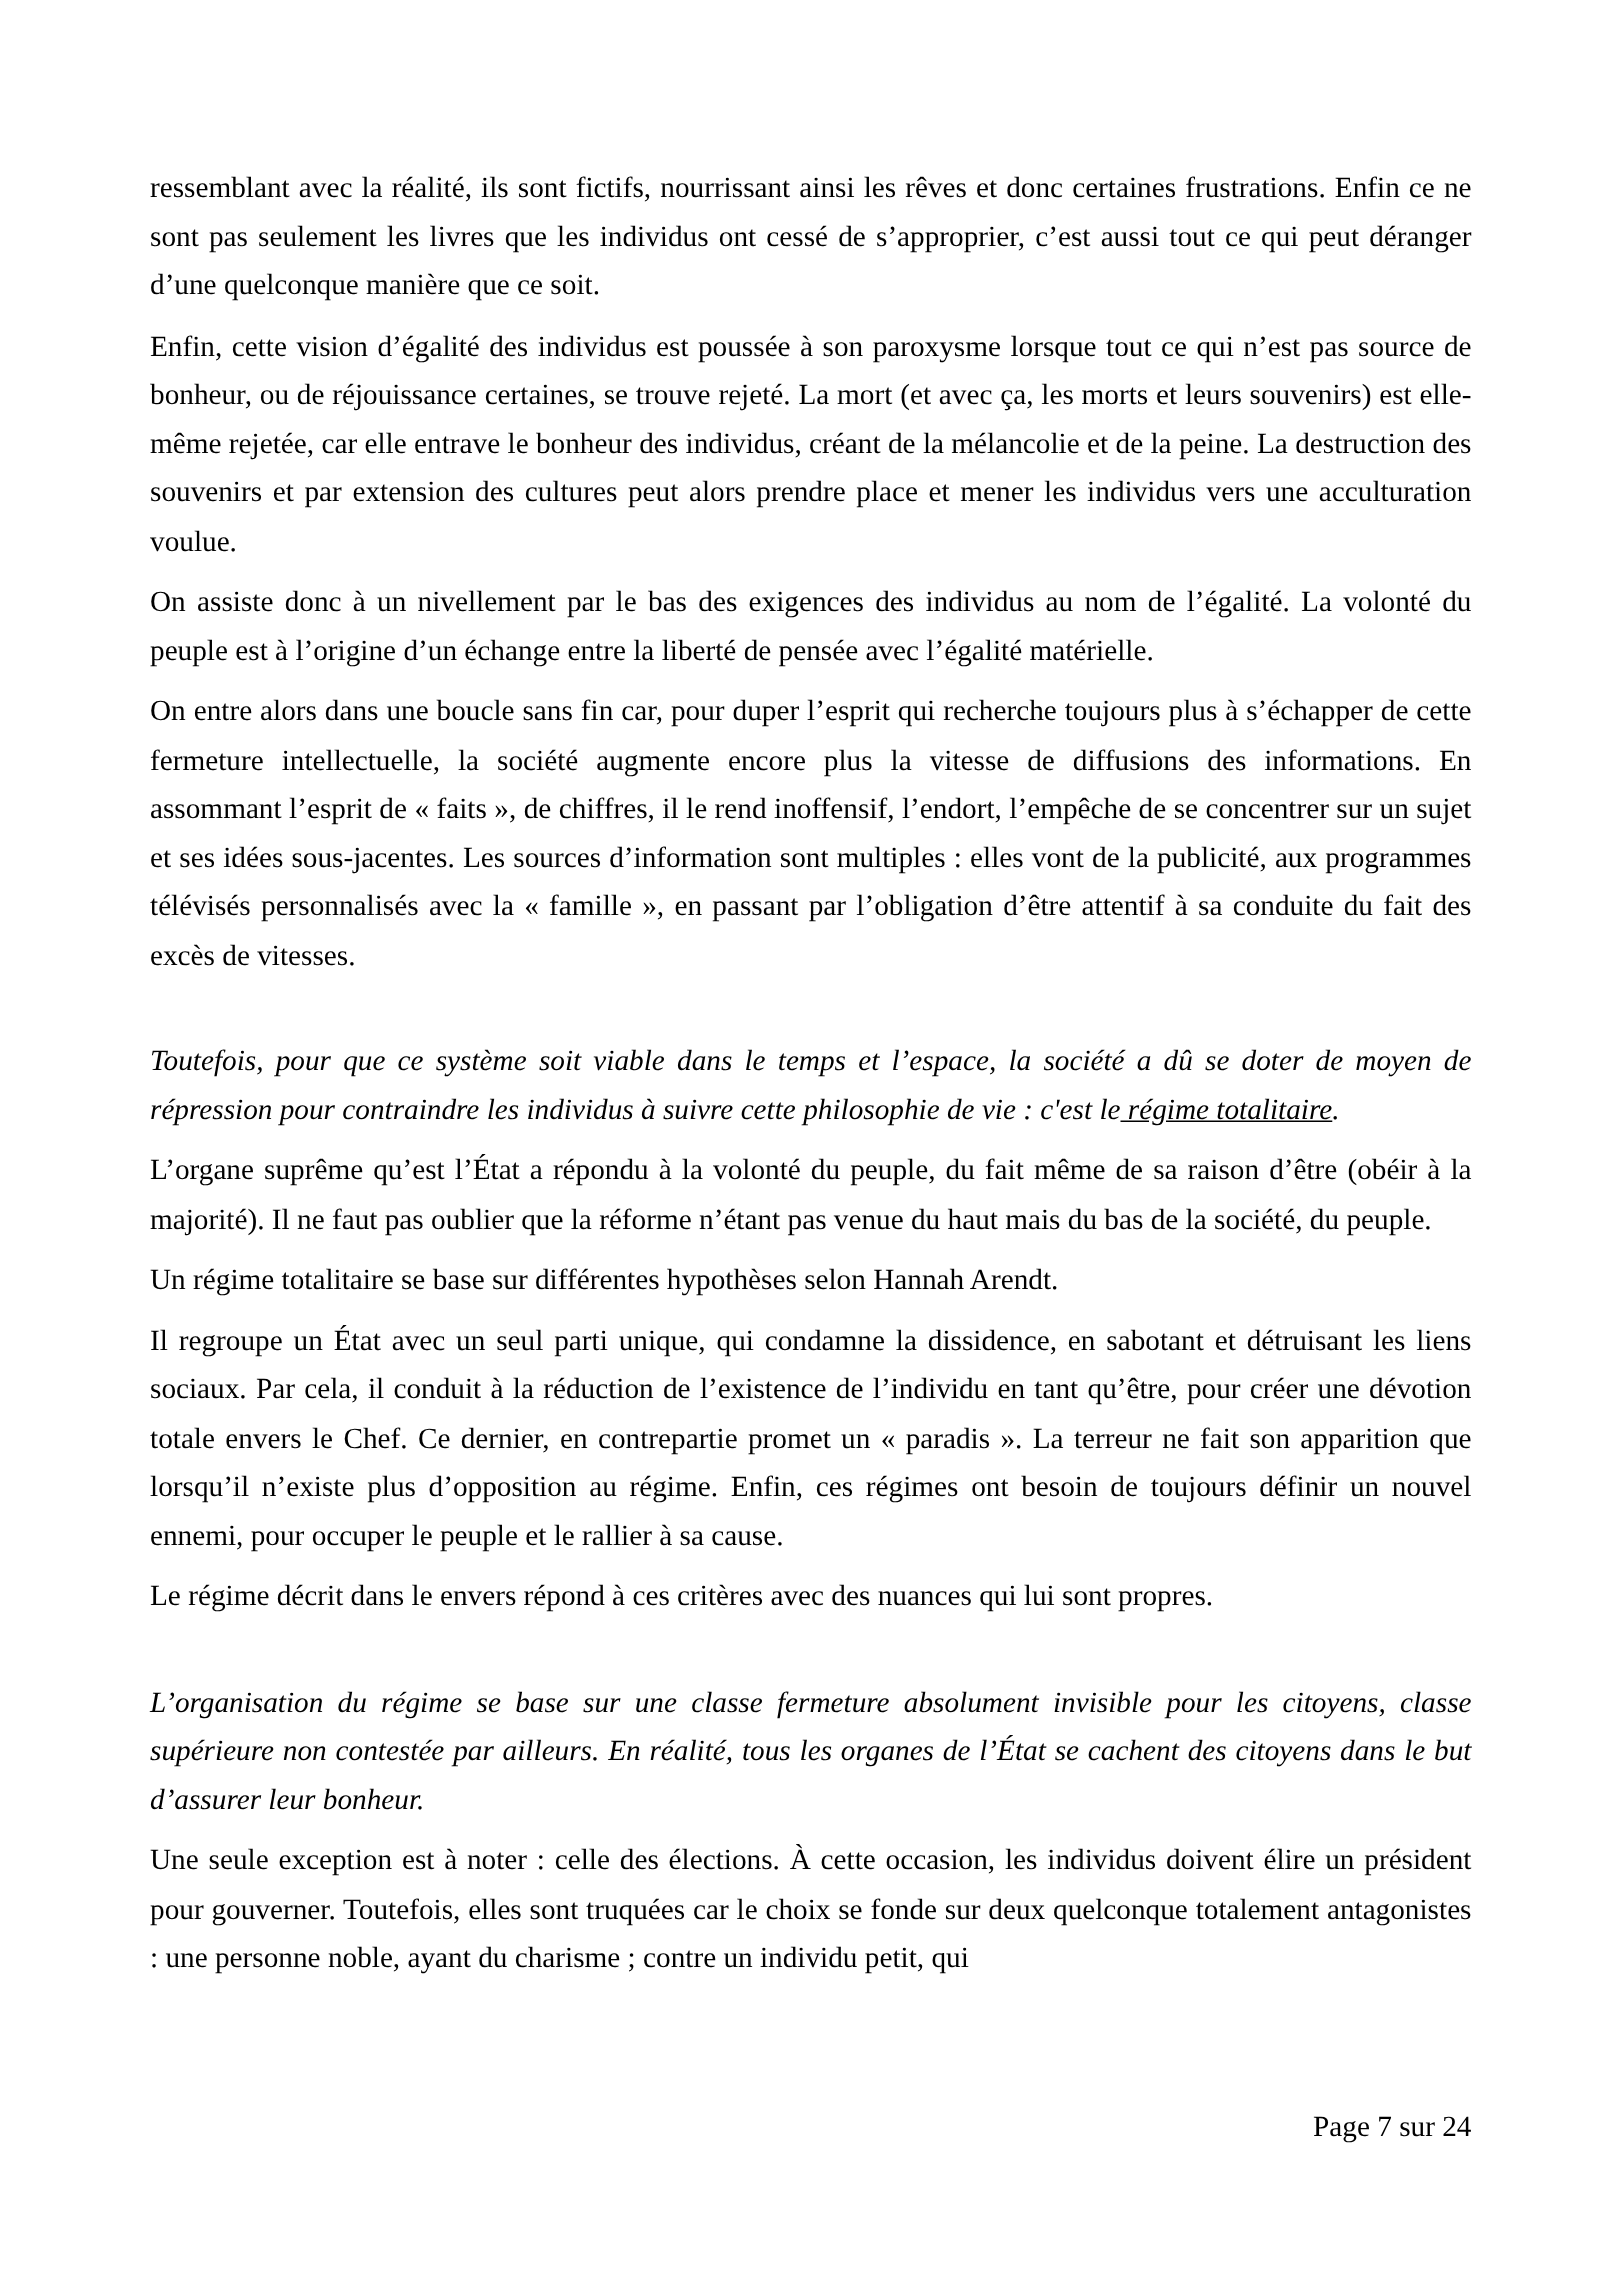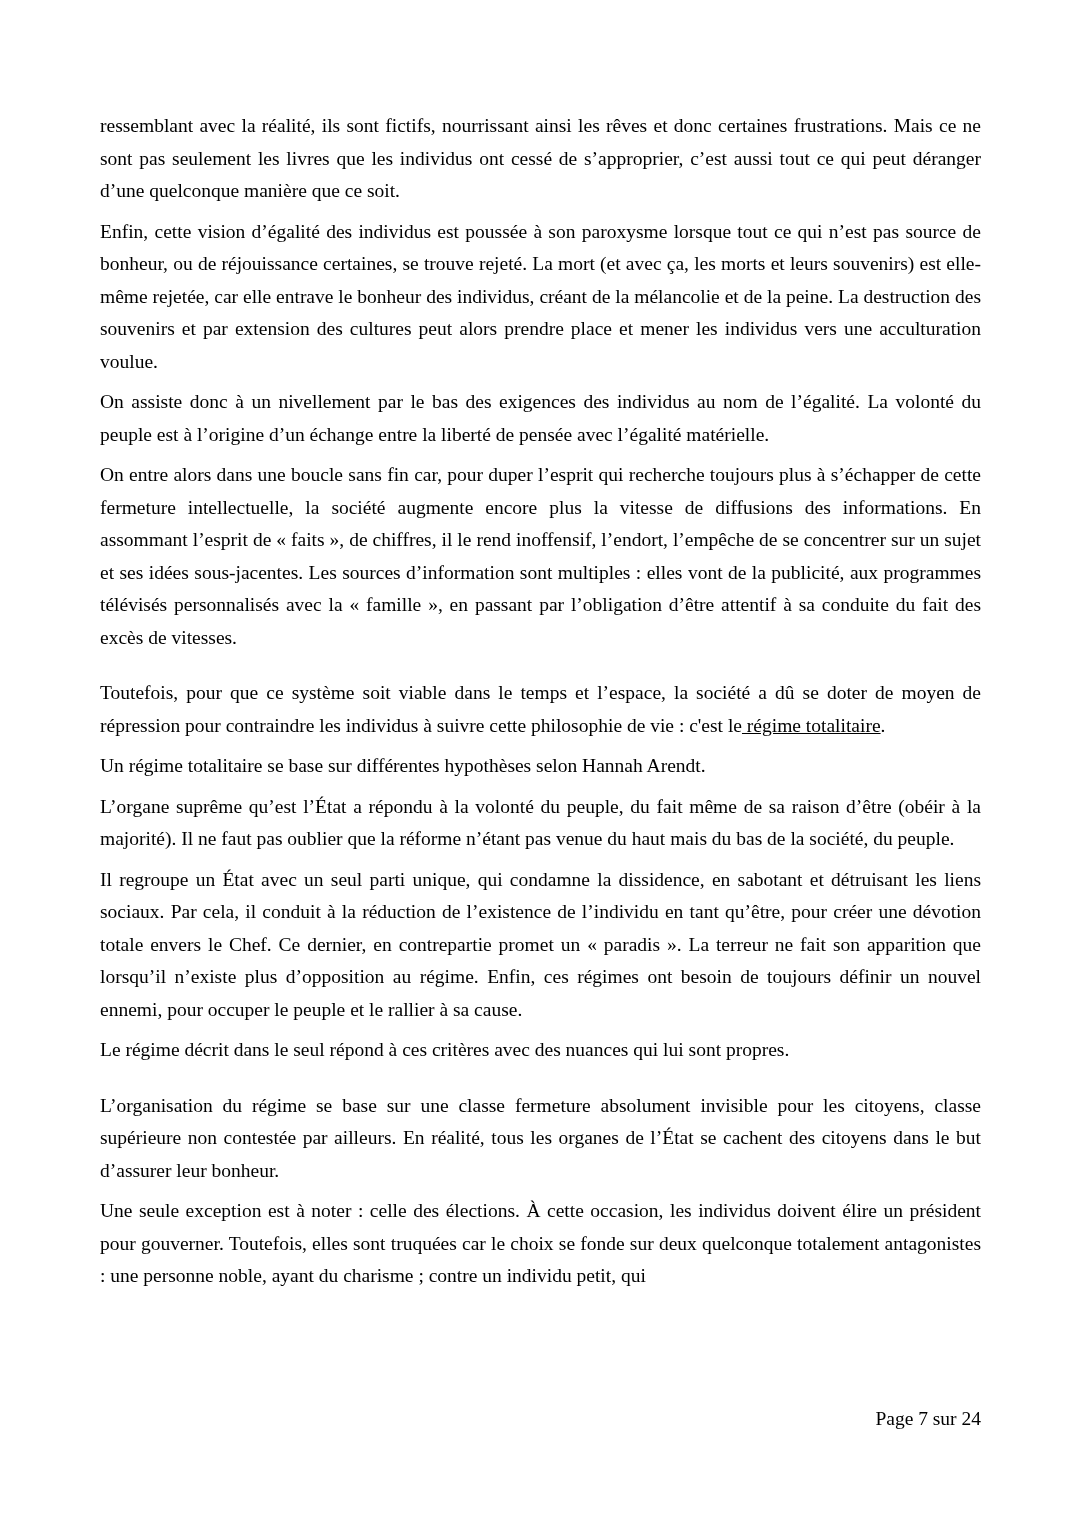--- a/index.html
+++ b/index.html
@@ -19,56 +19,57 @@
     font-size: 19.5px;
     line-height: 32.5px;
     color: #000000;
     overflow: hidden;
   }
   .page p {
     margin: 0 0 8px 0;
     text-align: justify;
   }
   .page p.section-gap {
-    margin-top: 23px;
+    margin-top: 38px;
+    font-style: italic;
   }
   .u {
     text-decoration: underline;
   }
   .footer {
     position: absolute;
     right: 99px;
     bottom: 96px;
     font-size: 19.5px;
     line-height: 26px;
     text-align: center;
   }
 </style>
 </head>
 <body>
 
 <div class="page">
 
-  <p>ressemblant avec la réalité, ils sont fictifs, nourrissant ainsi les rêves et donc certaines frustrations. Mais ce ne sont pas seulement les livres que les individus ont cessé de s’approprier, c’est aussi tout ce qui peut déranger d’une quelconque manière que ce soit.</p>
+  <p>ressemblant avec la réalité, ils sont fictifs, nourrissant ainsi les rêves et donc certaines frustrations. Enfin ce ne sont pas seulement les livres que les individus ont cessé de s’approprier, c’est aussi tout ce qui peut déranger d’une quelconque manière que ce soit.</p>
 
   <p>Enfin, cette vision d’égalité des individus est poussée à son paroxysme lorsque tout ce qui n’est pas source de bonheur, ou de réjouissance certaines, se trouve rejeté. La mort (et avec ça, les morts et leurs souvenirs) est elle-même rejetée, car elle entrave le bonheur des individus, créant de la mélancolie et de la peine. La destruction des souvenirs et par extension des cultures peut alors prendre place et mener les individus vers une acculturation voulue.</p>
 
   <p>On assiste donc à un nivellement par le bas des exigences des individus au nom de l’égalité. La volonté du peuple est à l’origine d’un échange entre la liberté de pensée avec l’égalité matérielle.</p>
 
   <p>On entre alors dans une boucle sans fin car, pour duper l’esprit qui recherche toujours plus à s’échapper de cette fermeture intellectuelle, la société augmente encore plus la vitesse de diffusions des informations. En assommant l’esprit de « faits », de chiffres, il le rend inoffensif, l’endort, l’empêche de se concentrer sur un sujet et ses idées sous-jacentes. Les sources d’information sont multiples : elles vont de la publicité, aux programmes télévisés personnalisés avec la « famille », en passant par l’obligation d’être attentif à sa conduite du fait des excès de vitesses.</p>
 
   <p class="section-gap"><span>Toutefois, pour que ce système soit viable dans le temps et l’espace, la société a dû se doter de moyen de répression pour contraindre les individus à suivre cette philosophie de vie : c'est le</span><span class="u"> régime totalitaire</span><span>.</span></p>
 
+  <p>L’organe suprême qu’est l’État a répondu à la volonté du peuple, du fait même de sa raison d’être (obéir à la majorité). Il ne faut pas oublier que la réforme n’étant pas venue du haut mais du bas de la société, du peuple.</p>
+
   <p>Un régime totalitaire se base sur différentes hypothèses selon Hannah Arendt.</p>
-
-  <p>L’organe suprême qu’est l’État a répondu à la volonté du peuple, du fait même de sa raison d’être (obéir à la majorité). Il ne faut pas oublier que la réforme n’étant pas venue du haut mais du bas de la société, du peuple.</p>
 
   <p>Il regroupe un État avec un seul parti unique, qui condamne la dissidence, en sabotant et détruisant les liens sociaux. Par cela, il conduit à la réduction de l’existence de l’individu en tant qu’être, pour créer une dévotion totale envers le Chef. Ce dernier, en contrepartie promet un « paradis ». La terreur ne fait son apparition que lorsqu’il n’existe plus d’opposition au régime. Enfin, ces régimes ont besoin de toujours définir un nouvel ennemi, pour occuper le peuple et le rallier à sa cause.</p>
 
-  <p>Le régime décrit dans le seul répond à ces critères avec des nuances qui lui sont propres.</p>
+  <p>Le régime décrit dans le envers répond à ces critères avec des nuances qui lui sont propres.</p>
 
   <p class="section-gap">L’organisation du régime se base sur une classe fermeture absolument invisible pour les citoyens, classe supérieure non contestée par ailleurs. En réalité, tous les organes de l’État se cachent des citoyens dans le but d’assurer leur bonheur.</p>
 
   <p>Une seule exception est à noter : celle des élections. À cette occasion, les individus doivent élire un président pour gouverner. Toutefois, elles sont truquées car le choix se fonde sur deux quelconque totalement antagonistes : une personne noble, ayant du charisme ; contre un individu petit, qui</p>
 
   <div class="footer">Page 7 sur 24</div>
 
 </div>
 
 </body></html>

